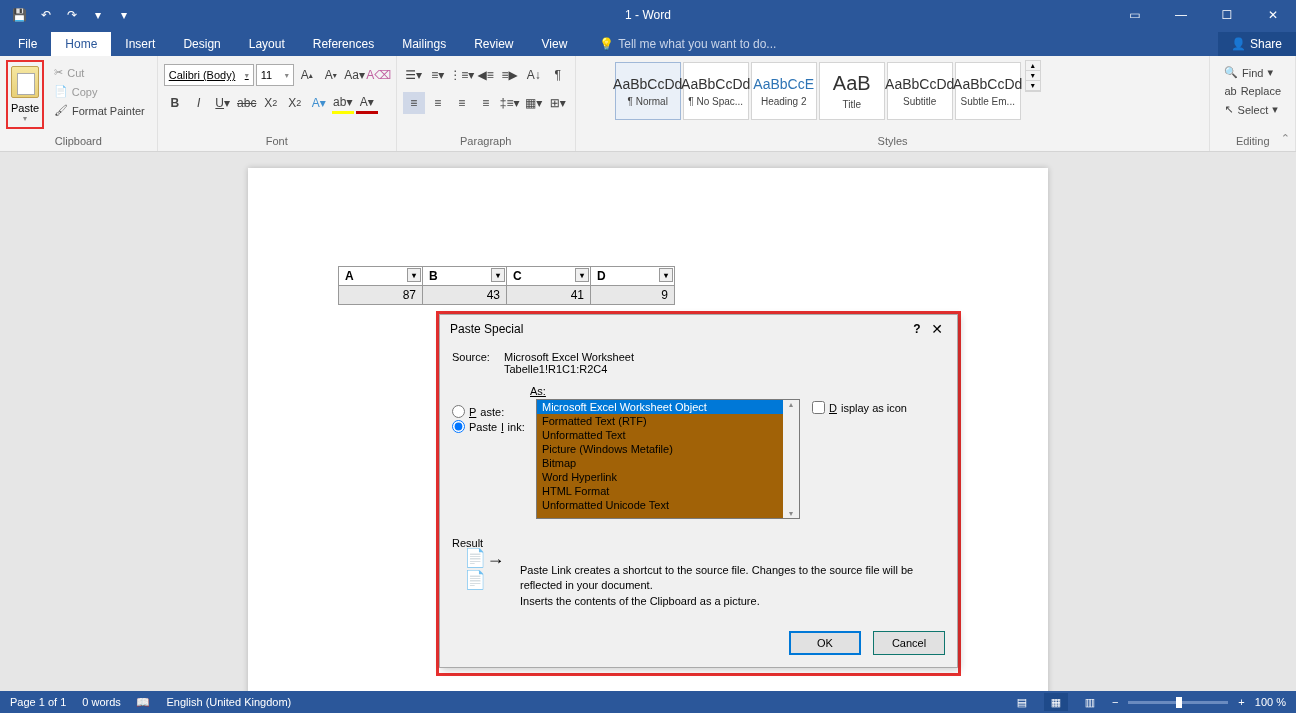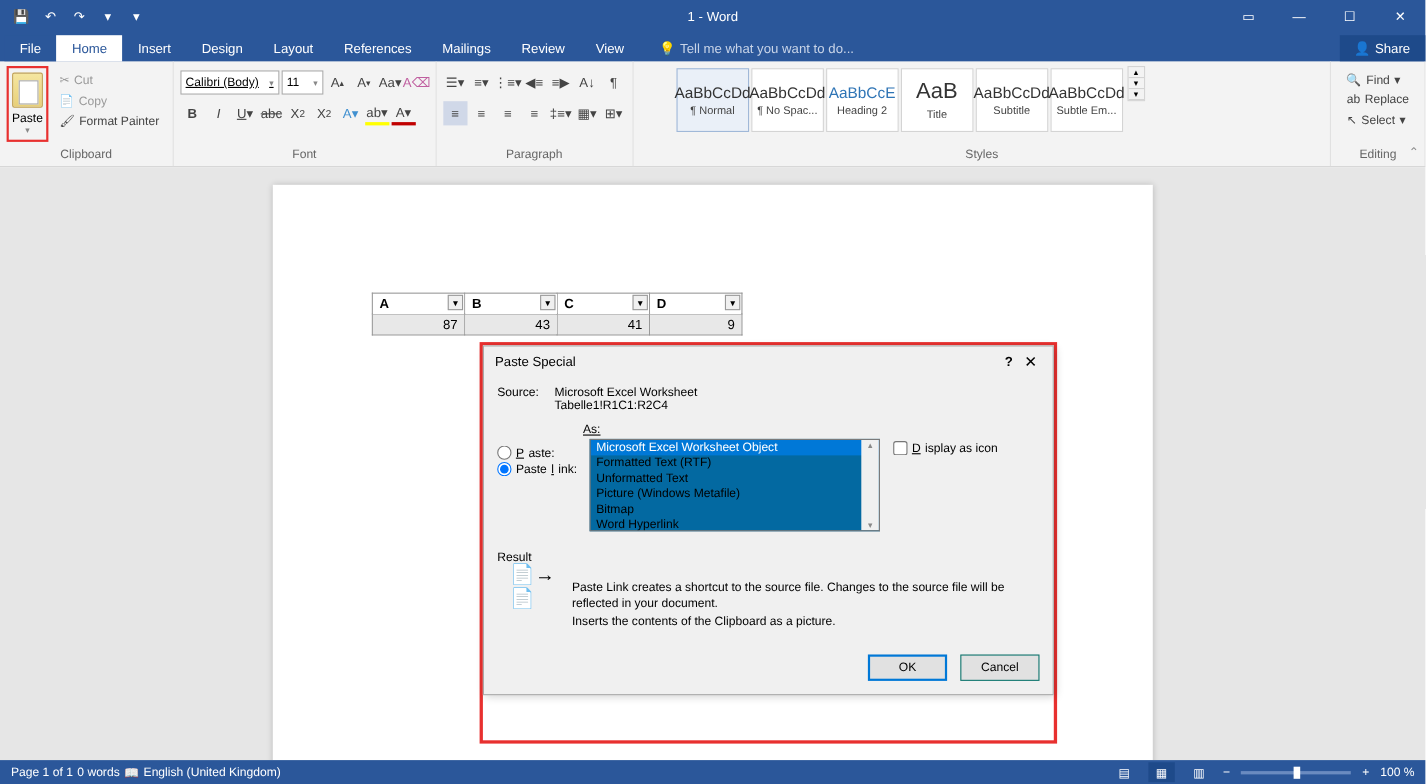--- a/index.html
+++ b/index.html
@@ -79,36 +79,36 @@
 .dialog-help { width: 20px; text-align: center; cursor: pointer; font-weight: bold; }
 .dialog-close { width: 20px; text-align: center; cursor: pointer; font-size: 14px; }
 .dialog-body { padding: 8px 12px 12px 12px; }
 .source-row { display: flex; gap: 10px; margin-bottom: 2px; }
 .source-label { width: 42px; }
 .radio-row { display: flex; align-items: center; gap: 4px; margin: 2px 0; }
 .radio-row input { margin: 0; }
 .as-label { margin-left: 78px; text-decoration: underline; margin-top: 10px; margin-bottom: 2px; }
 .paste-options { display: flex; gap: 12px; align-items: flex-start; }
 .radios { width: 72px; padding-top: 4px; }
-.listbox { width: 264px; height: 84px; border: 1px solid #7a7a7a; background: #0369a1; overflow: hidden; position: relative; }
+.listbox { width: 264px; height: 120px; border: 1px solid #7a7a7a; background: #a16207; overflow: hidden; position: relative; }
 .listbox-item { padding: 1px 5px; cursor: pointer; font-size: 11px; }
 .listbox-item.selected { background: #0078d7; color: #fff; }
 .list-scroll { position: absolute; right: 0; top: 0; width: 16px; height: 100%; background: #f0f0f0; display: flex; flex-direction: column; justify-content: space-between; align-items: center; font-size: 8px; color: #888; }
 .display-icon { display: flex; align-items: center; gap: 4px; margin-top: 2px; }
 .result-section { margin-top: 18px; }
 .result-label { margin-bottom: 6px; }
 .result-body { display: flex; gap: 14px; align-items: flex-start; padding-left: 12px; }
 .result-icon { width: 42px; height: 28px; display: flex; align-items: center; justify-content: center; font-size: 18px; }
 .result-text { flex: 1; line-height: 1.4; }
 .dialog-buttons { display: flex; justify-content: flex-end; gap: 12px; margin-top: 22px; }
 .dlg-btn { width: 72px; height: 24px; border: 1px solid #0f766e; background: #e1e1e1; cursor: pointer; font-size: 11px; }
 .dlg-btn.default { border: 2px solid #0078d7; }
 
 
-.statusbar { position: absolute; bottom: 0; left: 0; right: 0; height: 22px; background: #2b579a; color: #fff; font-size: 11px; display: flex; align-items: center; padding: 0 10px; gap: 4px; }
+.statusbar { position: absolute; bottom: 0; left: 0; right: 0; height: 22px; background: #2b579a; color: #fff; font-size: 11px; display: flex; align-items: center; padding: 0 10px; gap: 16px; }
 .statusbar .right { margin-left: auto; display: flex; align-items: center; gap: 10px; }
 .view-btn { width: 24px; height: 18px; display: flex; align-items: center; justify-content: center; cursor: pointer; }
 .zoom-slider { width: 100px; height: 3px; background: #6a8bc0; position: relative; }
 .zoom-thumb { position: absolute; left: 48px; top: -4px; width: 6px; height: 11px; background: #fff; }
 
 .dd { font-size: 8px; color: #888; }
 .subscript { font-size: 9px; vertical-align: sub; }
 .superscript { font-size: 9px; vertical-align: super; }
 </style>
 </head>

